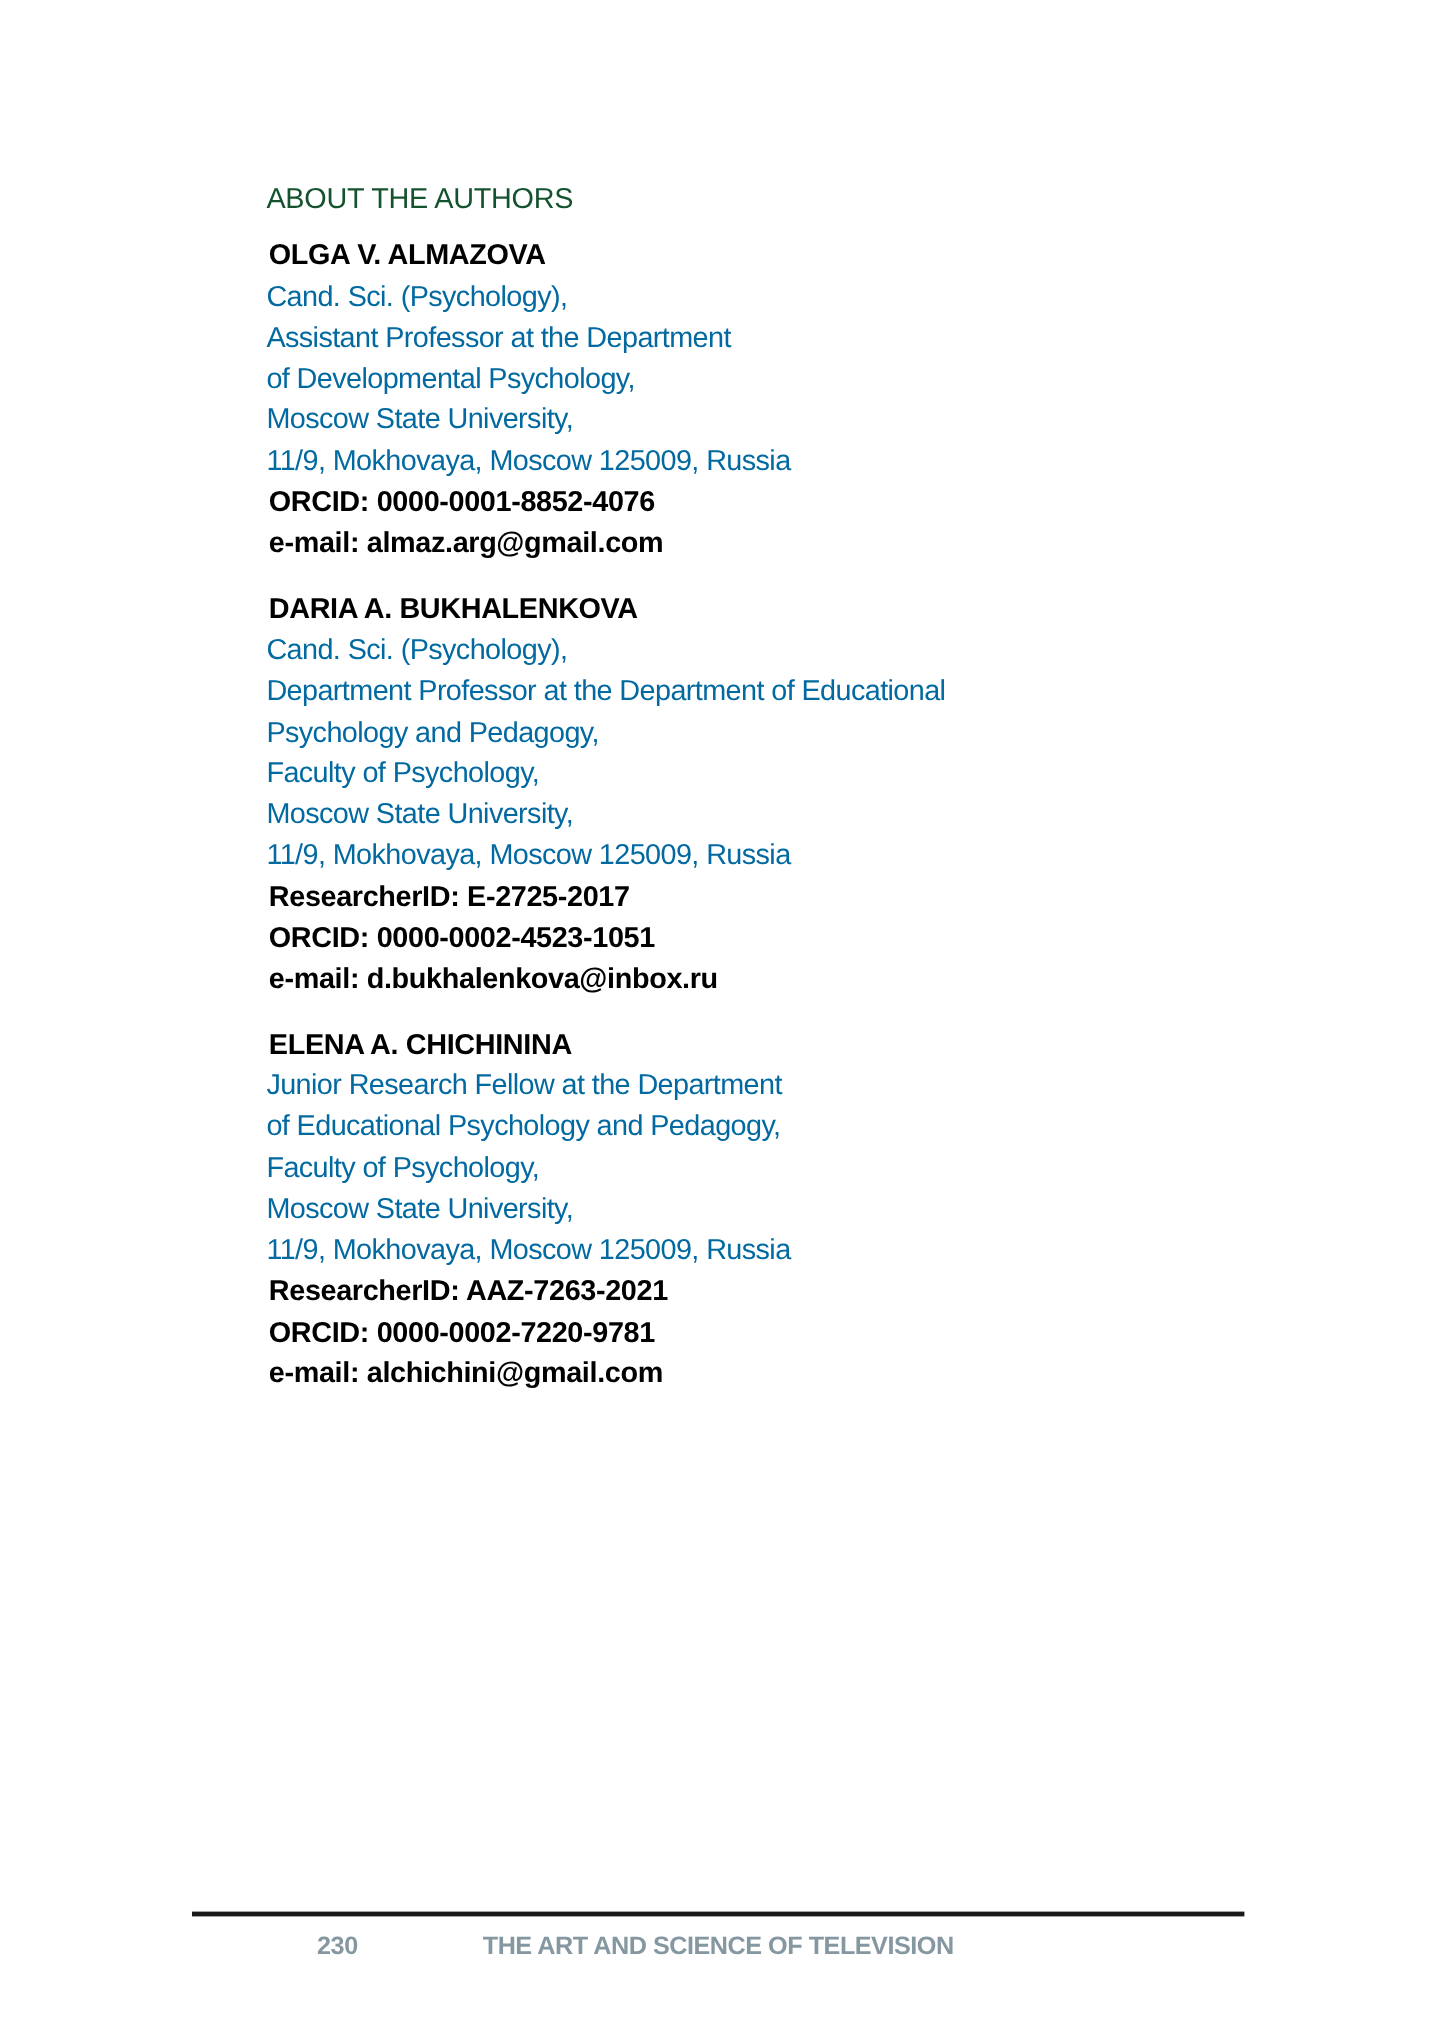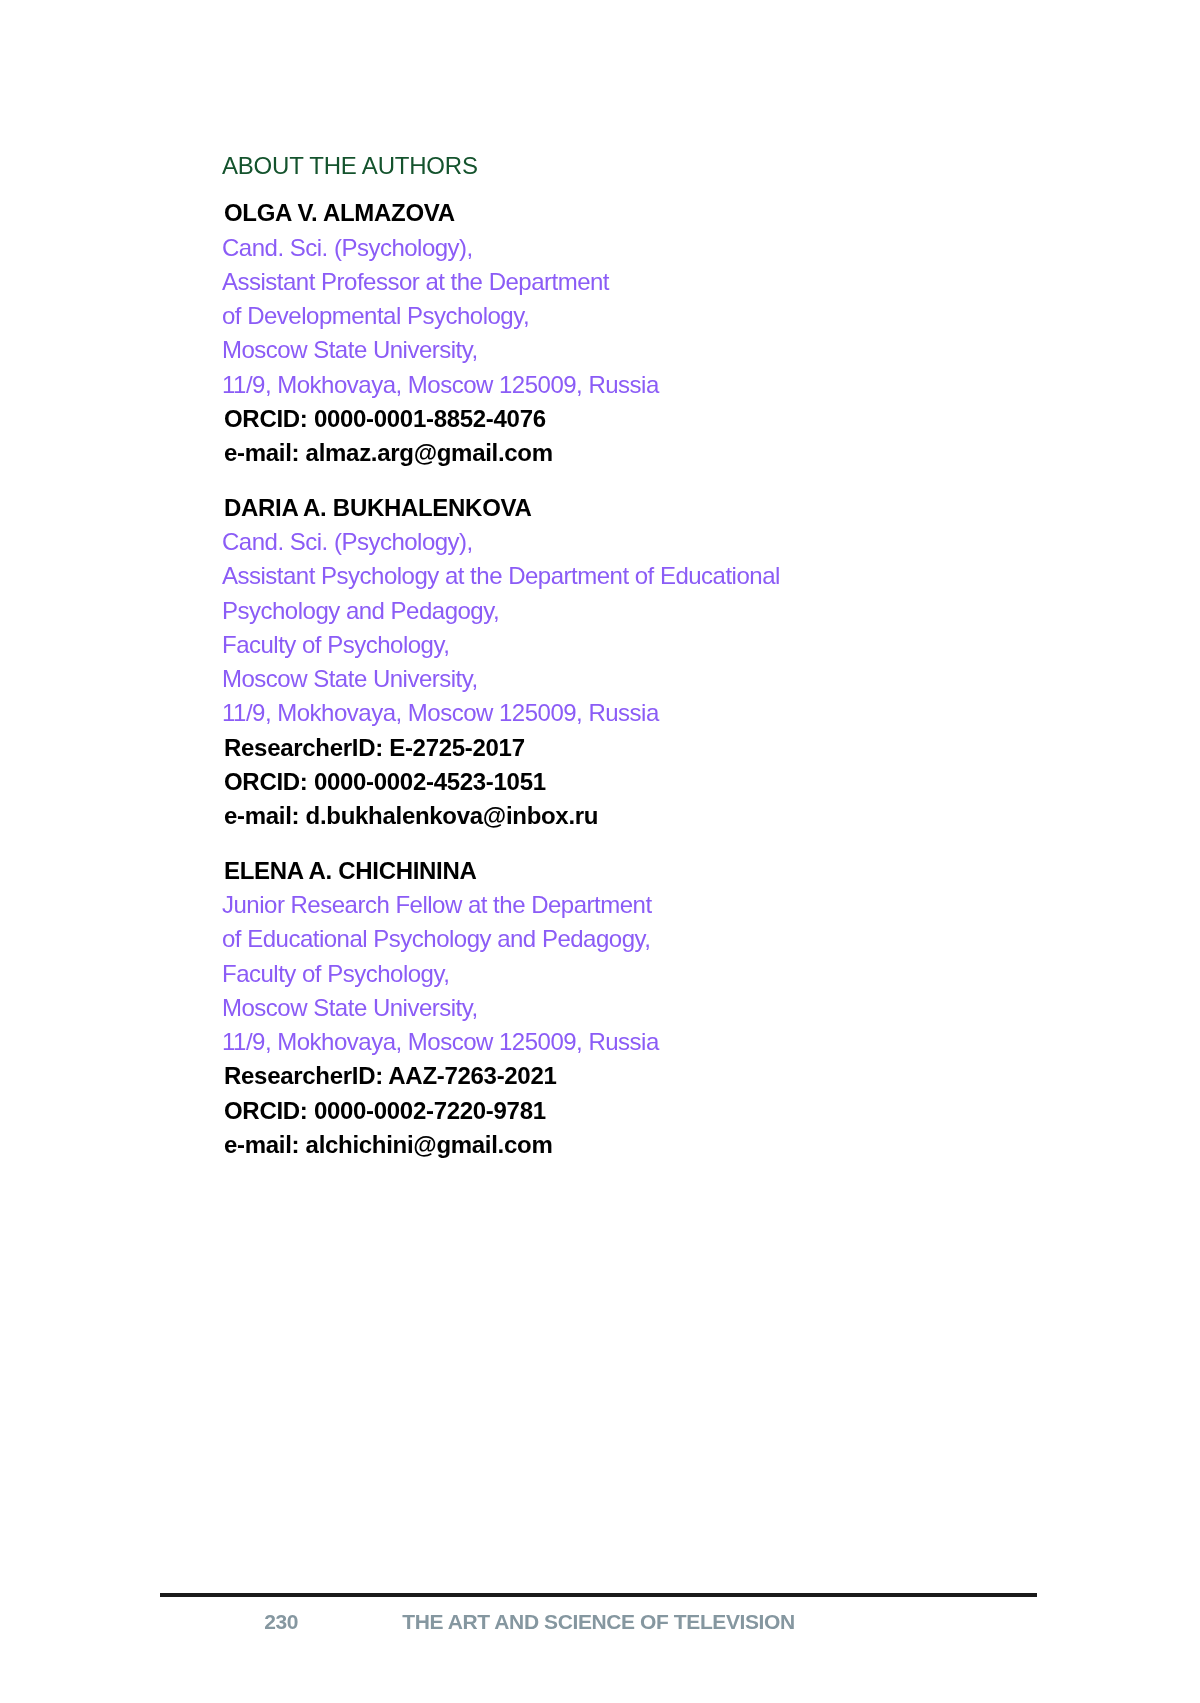--- a/index.html
+++ b/index.html
@@ -26,21 +26,21 @@
     line-height: 34.3px;
     letter-spacing: -0.2px;
     margin: 0 0 13px 0;
   }
   .author {
     margin: 0 0 20px 0;
   }
   .line {
     font-size: 24px;
     line-height: 34.3px;
-    color: #8b5cf6;
+    color: #0369a1;
     letter-spacing: -0.5px;
     white-space: nowrap;
   }
   .author-name,
   .line.bold {
     font-weight: 700;
     color: #000000;
     letter-spacing: -0.3px;
     padding-left: 2px;
   }
@@ -89,21 +89,21 @@
     <div class="line">of Developmental Psychology,</div>
     <div class="line">Moscow State University,</div>
     <div class="line">11/9, Mokhovaya, Moscow 125009, Russia</div>
     <div class="line bold">ORCID: 0000-0001-8852-4076</div>
     <div class="line bold">e-mail: almaz.arg@gmail.com</div>
   </section>
 
   <section class="author">
     <div class="author-name">DARIA A. BUKHALENKOVA</div>
     <div class="line">Cand. Sci. (Psychology),</div>
-    <div class="line">Assistant Psychology at the Department of Educational</div>
+    <div class="line">Department Professor at the Department of Educational</div>
     <div class="line">Psychology and Pedagogy,</div>
     <div class="line">Faculty of Psychology,</div>
     <div class="line">Moscow State University,</div>
     <div class="line">11/9, Mokhovaya, Moscow 125009, Russia</div>
     <div class="line bold">ResearcherID: E-2725-2017</div>
     <div class="line bold">ORCID: 0000-0002-4523-1051</div>
     <div class="line bold">e-mail: d.bukhalenkova@inbox.ru</div>
   </section>
 
   <section class="author">

